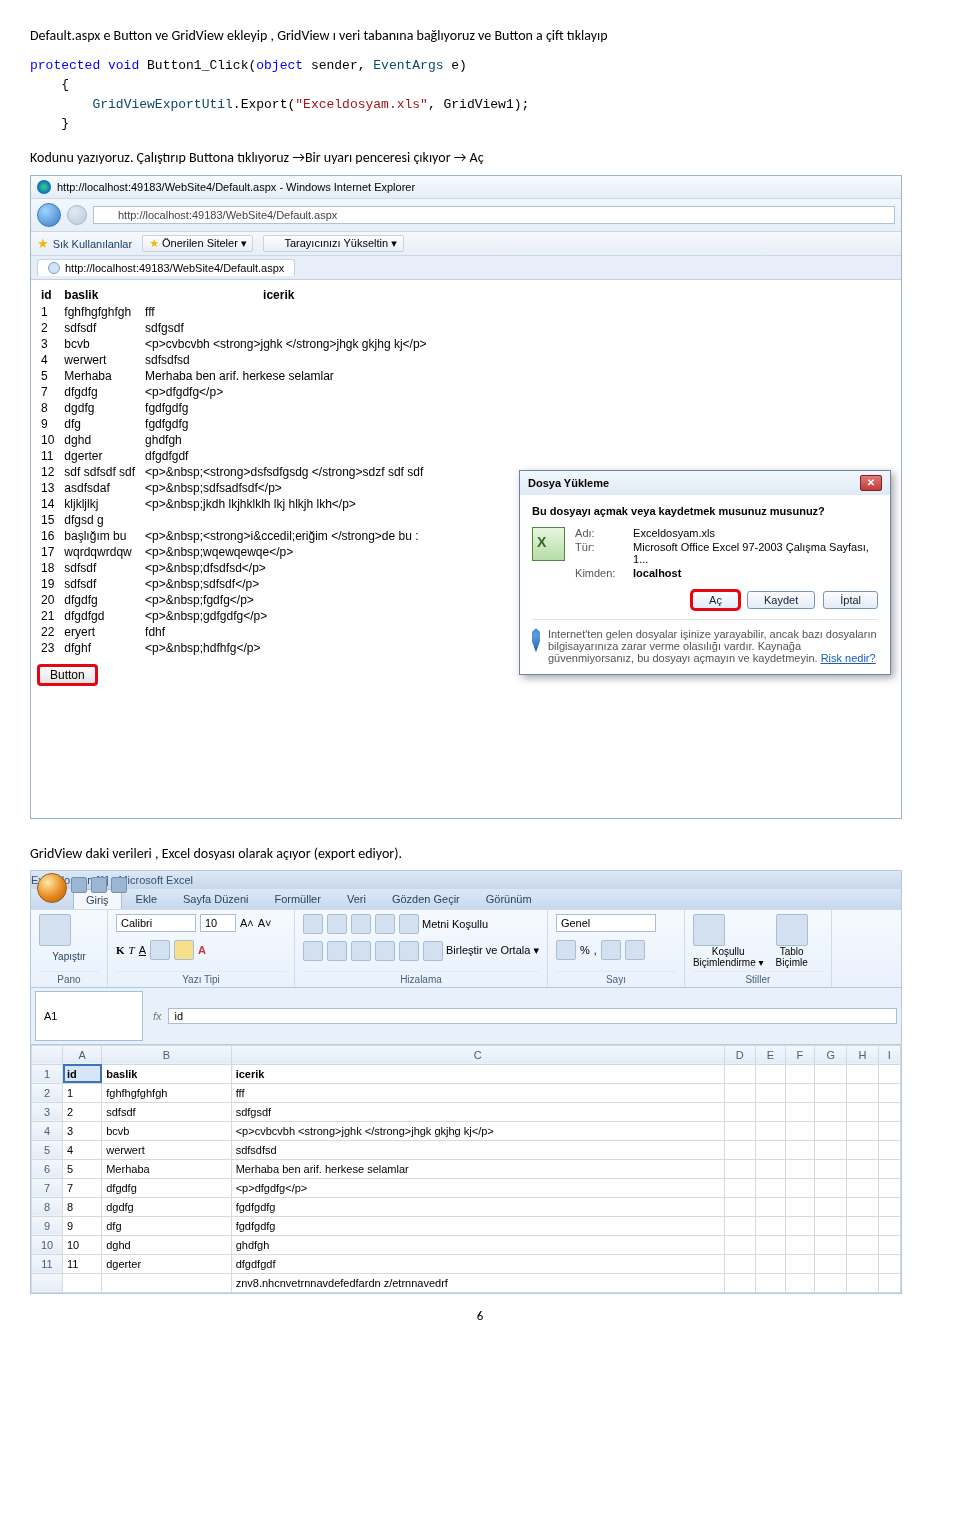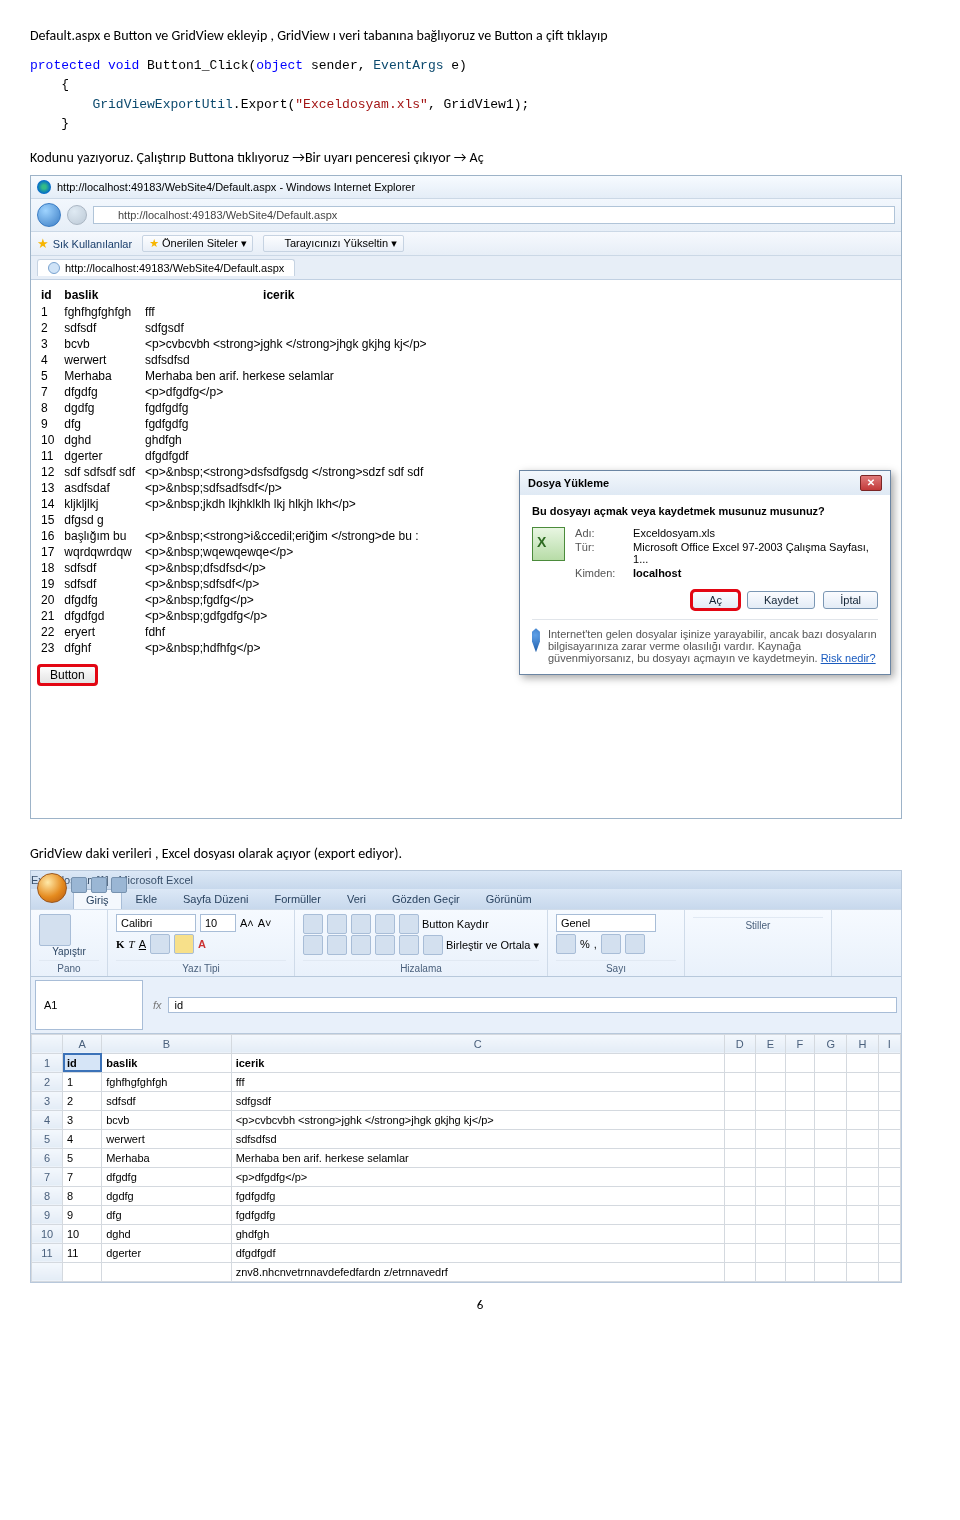--- a/index.html
+++ b/index.html
@@ -429,21 +429,21 @@
       <div class="lbl">Yazı Tipi</div>
     </div>
     <div class="grp" style="min-width:180px">
       <div class="body">
         <span class="ico"></span>
         <span class="ico"></span>
         <span class="ico"></span>
         <span class="ico"></span>
         <span style="display:flex;align-items:center;gap:3px">
             <span class="ico"></span>
-            <span>Button Kaydır</span>
+            <span>Metni Koşullu</span>
           </span>
       </div>
       <div class="body">
         <span class="ico"></span>
         <span class="ico"></span>
         <span class="ico"></span>
         <span class="ico"></span>
         <span class="ico"></span>
         <span style="display:flex;align-items:center;gap:3px">
             <span class="ico"></span>
@@ -459,20 +459,30 @@
       <div class="body">
         <span class="ico"></span>
         <span>%</span>
         <span>,</span>
         <span class="ico"></span>
         <span class="ico"></span>
       </div>
       <div class="lbl">Sayı</div>
     </div>
     <div class="grp" style="min-width:130px">
+      <div class="body" style="gap:12px">
+        <div style="text-align:center">
+          <div class="ico big"></div>
+          <div style="font-size:10px"><span>Koşullu</span><br><span>Biçimlendirme ▾</span></div>
+        </div>
+        <div style="text-align:center">
+          <div class="ico big"></div>
+          <div style="font-size:10px"><span>Tablo</span><br><span>Biçimle</span></div>
+        </div>
+      </div>
       <div class="lbl">Stiller</div>
     </div>
   </div>
   <div class="namebox-row">
     <span class="namebox">A1</span>
     <span class="fxlbl">fx</span>
     <span class="fxval">id</span>
   </div>
   <div class="sheet">
     <table class="cells">

